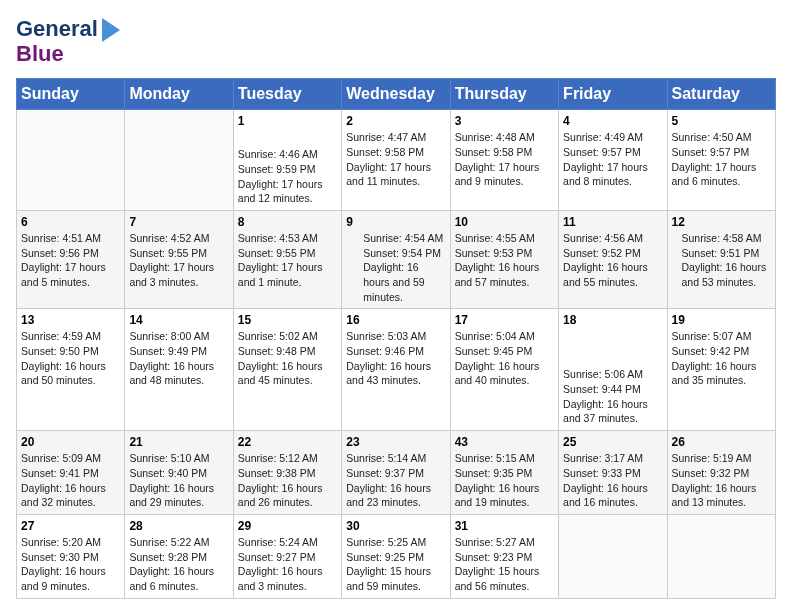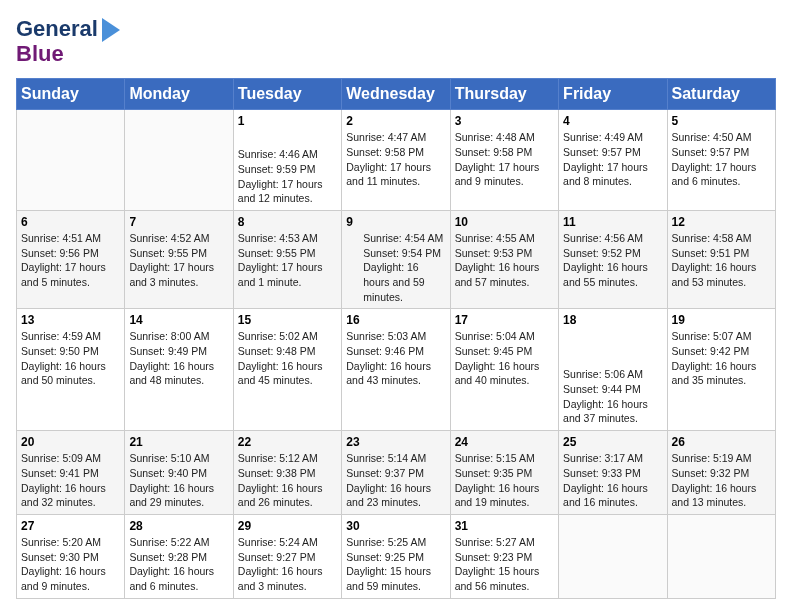--- a/index.html
+++ b/index.html
@@ -194,21 +194,21 @@
 Daylight: 16 hours and 57 minutes.</div>
         </td>
         <td>
           <span class="day-num">11</span>
           <div class="cell-content" style="white-space: pre-line;">Sunrise: 4:56 AM
 Sunset: 9:52 PM
 Daylight: 16 hours and 55 minutes.</div>
         </td>
         <td>
           <span class="day-num">12</span>
-          <div class="cell-content" style="white-space: pre-line;">Sunrise: 4:58 AM
+          <div class="cell-content" style="white-space: pre-line; margin-left: 10px;">Sunrise: 4:58 AM
 Sunset: 9:51 PM
 Daylight: 16 hours and 53 minutes.</div>
         </td>
       </tr>
       <tr>
         <td>
           <span class="day-num">13</span>
           <div class="cell-content" style="white-space: pre-line;">Sunrise: 4:59 AM
 Sunset: 9:50 PM
 Daylight: 16 hours and 50 minutes.</div>
@@ -269,21 +269,21 @@
 Sunset: 9:38 PM
 Daylight: 16 hours and 26 minutes.</div>
         </td>
         <td>
           <span class="day-num">23</span>
           <div class="cell-content" style="white-space: pre-line;">Sunrise: 5:14 AM
 Sunset: 9:37 PM
 Daylight: 16 hours and 23 minutes.</div>
         </td>
         <td>
-          <span class="day-num">24</span>
+          <span class="day-num">43</span>
           <div class="cell-content" style="white-space: pre-line;">Sunrise: 5:15 AM
 Sunset: 9:35 PM
 Daylight: 16 hours and 19 minutes.</div>
         </td>
         <td>
           <span class="day-num">25</span>
           <div class="cell-content" style="white-space: pre-line;">Sunrise: 3:17 AM
 Sunset: 9:33 PM
 Daylight: 16 hours and 16 minutes.</div>
         </td>

